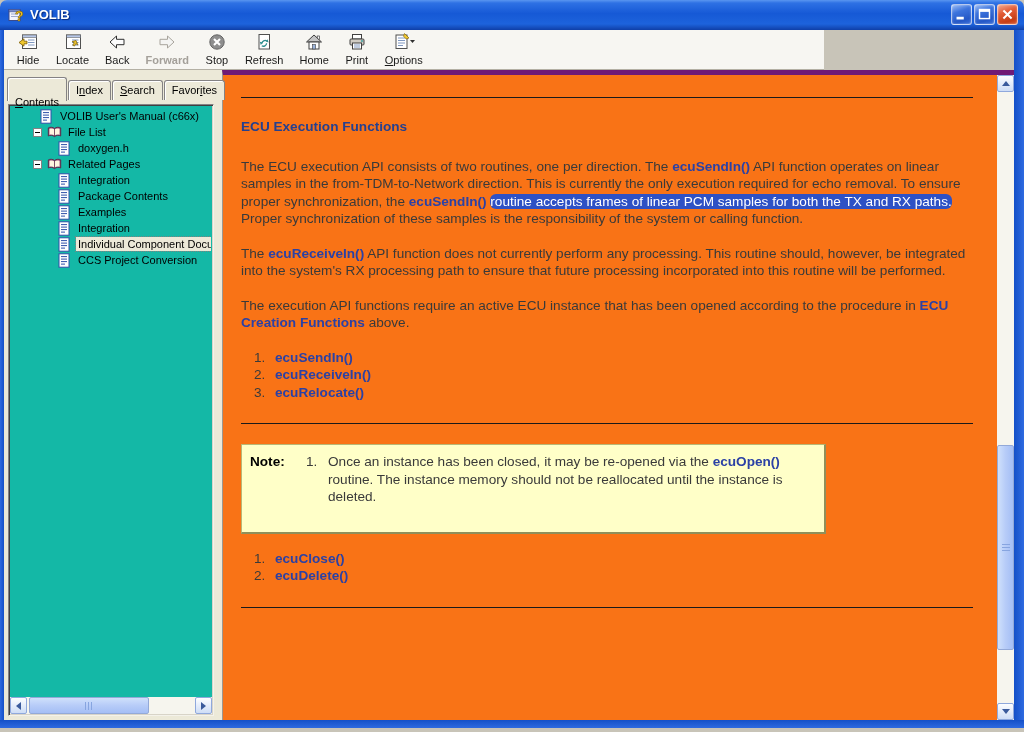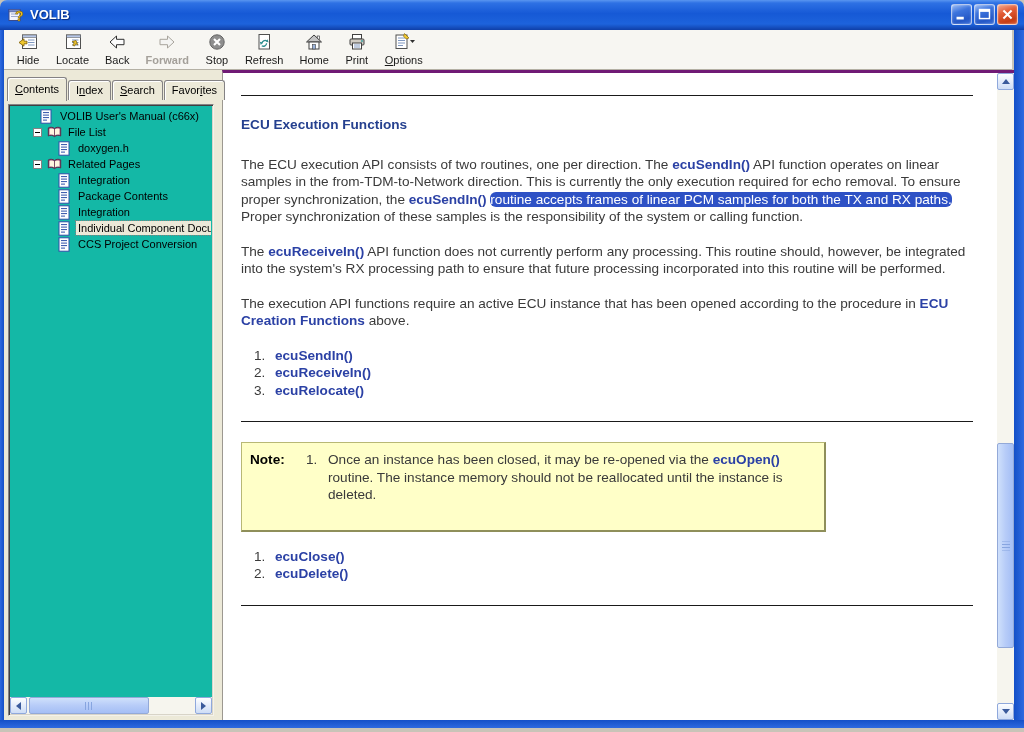--- a/index.html
+++ b/index.html
@@ -21,21 +21,21 @@
   .tbtn {
     width:21px; height:21px; border-radius:3px; border:1px solid rgba(255,255,255,.65);
     display:inline-flex; align-items:center; justify-content:center;
     background:linear-gradient(160deg,#9CBCF4 0%,#3D74DD 35%,#2558C6 75%,#3B6FD8 100%);
     box-shadow:inset 0 0 2px rgba(255,255,255,.5);
   }
   .tbtn.close { background:linear-gradient(160deg,#F2A98E 0%,#E25B35 38%,#C63D14 78%,#D8572E 100%); }
 
   
   .toolbar {
-    position:absolute; left:0; top:30px; width:1012px; height:40px;
+    position:absolute; left:0; top:30px; width:824px; height:40px;
     background:#F7F6F2; border-bottom:1px solid #B4B0A4;
     display:flex; align-items:flex-start; padding:2px 0 16px 8px;
   }
   .tool-button { min-width:40px; padding:0 8px; height:36px; display:flex; flex-direction:column; align-items:center; justify-content:flex-start; cursor:default; }
   .tool-icon { height:20px; display:block; }
   .tool-label { font-size:11px; color:#1A1A1A; line-height:14px; margin-top:1px; white-space:nowrap; }
   .tool-button.disabled .tool-label { color:#A4A09A;font-weight:bold; }
 
   
   .main { position:absolute; left:4px; top:70px; width:1010px; height:650px; display:flex; background:#ECE9D8; }
@@ -46,21 +46,21 @@
 
   
   .sidebar { width:218px; height:100%; background:#ECE9D8; position:relative; }
   .tabs { display:flex; align-items:flex-end; padding:6px 0 0 3px; height:30px; position:relative; z-index:2; }
   .tab {
     font-size:11px; color:#000; background:#ECE9D8;
     border:1px solid #848284; border-bottom:none; border-radius:3px 3px 0 0;
     box-shadow:inset 1px 1px 0 #FFFFFF;
     padding:3px 7px 3px; height:20px; margin-right:1px; white-space:nowrap;
   }
-  .tab.sel { height:24px; padding-top:5px; margin-bottom:-1px; }
+  .tab.sel { height:24px; padding-top:18px; margin-bottom:-1px; }
   .tree-panel {
     position:absolute; left:4px; right:8px; top:34px; bottom:4px;
     background:#14b8a6;
     border:1px solid #848284; border-right-color:#F4F2EA; border-bottom-color:#F4F2EA;
     box-shadow:inset 1px 1px 0 #404040, inset -1px -1px 0 #D8D4C8;
   }
   .tree { position:absolute; inset:3px 2px 21px 2px; overflow:hidden; }
   .trow { height:16px; display:flex; align-items:center; font-size:11px; color:#000; white-space:nowrap; position:relative; }
   .trow .lbl { padding:1px 2px; }
   .trow.sel .lbl { background:#ECE9D8; outline:1px dotted #808080; }
@@ -87,21 +87,21 @@
   .a-down  { border-top:5px solid #3A5A9C; border-bottom:none; }
   .hthumb {
     position:absolute; left:19px; top:0; width:120px; height:17px;
     border:1px solid #93A9D8; border-radius:2px;
     background:linear-gradient(180deg,#CFE0FB 0%,#B7CCF8 50%,#A4BEF5 100%);
   }
   .hthumb::after { content:""; position:absolute; left:50%; top:4px; width:9px; height:8px; transform:translateX(-50%);
     background:repeating-linear-gradient(90deg,#87A5E0 0 1px,transparent 1px 3px); }
 
   
-  .content-wrap { flex:1; position:relative; background:#ffffff; border-left:1px solid #9C9890; border-top:3px solid #701a75; }
+  .content-wrap { flex:1; position:relative; background:#f97316; border-left:1px solid #9C9890; border-top:5px solid #701a75; }
   .content { position:absolute; left:0; top:0; right:17px; bottom:0; padding:22px 24px 0 18px; overflow:hidden;
     font-size:13.6px; line-height:17.5px; color:#3A3A3A; }
   hr.rule { border:none; border-top:1px solid #1A1A1A; }
   .rule1 { margin:0 0 20px 0; }
   .rule2 { margin:22px 0 20px 0; }
   .rule3 { margin:22px 0 0 0; }
   h2.dhead { font-size:13.6px; font-weight:bold; color:var(--heading,#25408F); margin:0 0 22px 0; }
   p.dpara { margin:0 0 17px 0; }
   .doclink { color:var(--link,#2B41A5); font-weight:bold; text-decoration:none; }
   .hl { background:var(--sel,#2E51C5); color:#fff;border-radius:6px; }
@@ -335,20 +335,30 @@
             </div>
             <div class="trow ind2">
               <span class="ticon"><svg width="15" height="15" viewBox="0 0 15 15">
                   <rect x="2" y="0.8" width="10" height="13.4" fill="#fff" stroke="#2F4FA8"></rect>
                   <line x1="4" y1="3.6" x2="10" y2="3.6" stroke="#2F4FA8"></line>
                   <line x1="4" y1="6.1" x2="10" y2="6.1" stroke="#2F4FA8"></line>
                   <line x1="4" y1="8.6" x2="10" y2="8.6" stroke="#2F4FA8"></line>
                   <line x1="4" y1="11.1" x2="8" y2="11.1" stroke="#2F4FA8"></line>
                 </svg></span>
               <span class="lbl">Package Contents</span>
+            </div>
+            <div class="trow ind2">
+              <span class="ticon"><svg width="15" height="15" viewBox="0 0 15 15">
+                  <rect x="2" y="0.8" width="10" height="13.4" fill="#fff" stroke="#2F4FA8"></rect>
+                  <line x1="4" y1="3.6" x2="10" y2="3.6" stroke="#2F4FA8"></line>
+                  <line x1="4" y1="6.1" x2="10" y2="6.1" stroke="#2F4FA8"></line>
+                  <line x1="4" y1="8.6" x2="10" y2="8.6" stroke="#2F4FA8"></line>
+                  <line x1="4" y1="11.1" x2="8" y2="11.1" stroke="#2F4FA8"></line>
+                </svg></span>
+              <span class="lbl">Examples</span>
             </div>
             <div class="trow ind2">
               <span class="ticon"><svg width="15" height="15" viewBox="0 0 15 15">
                   <rect x="2" y="0.8" width="10" height="13.4" fill="#fff" stroke="#2F4FA8"></rect>
                   <line x1="4" y1="3.6" x2="10" y2="3.6" stroke="#2F4FA8"></line>
                   <line x1="4" y1="6.1" x2="10" y2="6.1" stroke="#2F4FA8"></line>
                   <line x1="4" y1="8.6" x2="10" y2="8.6" stroke="#2F4FA8"></line>
                   <line x1="4" y1="11.1" x2="8" y2="11.1" stroke="#2F4FA8"></line>
                 </svg></span>
               <span class="lbl">Integration</span>

